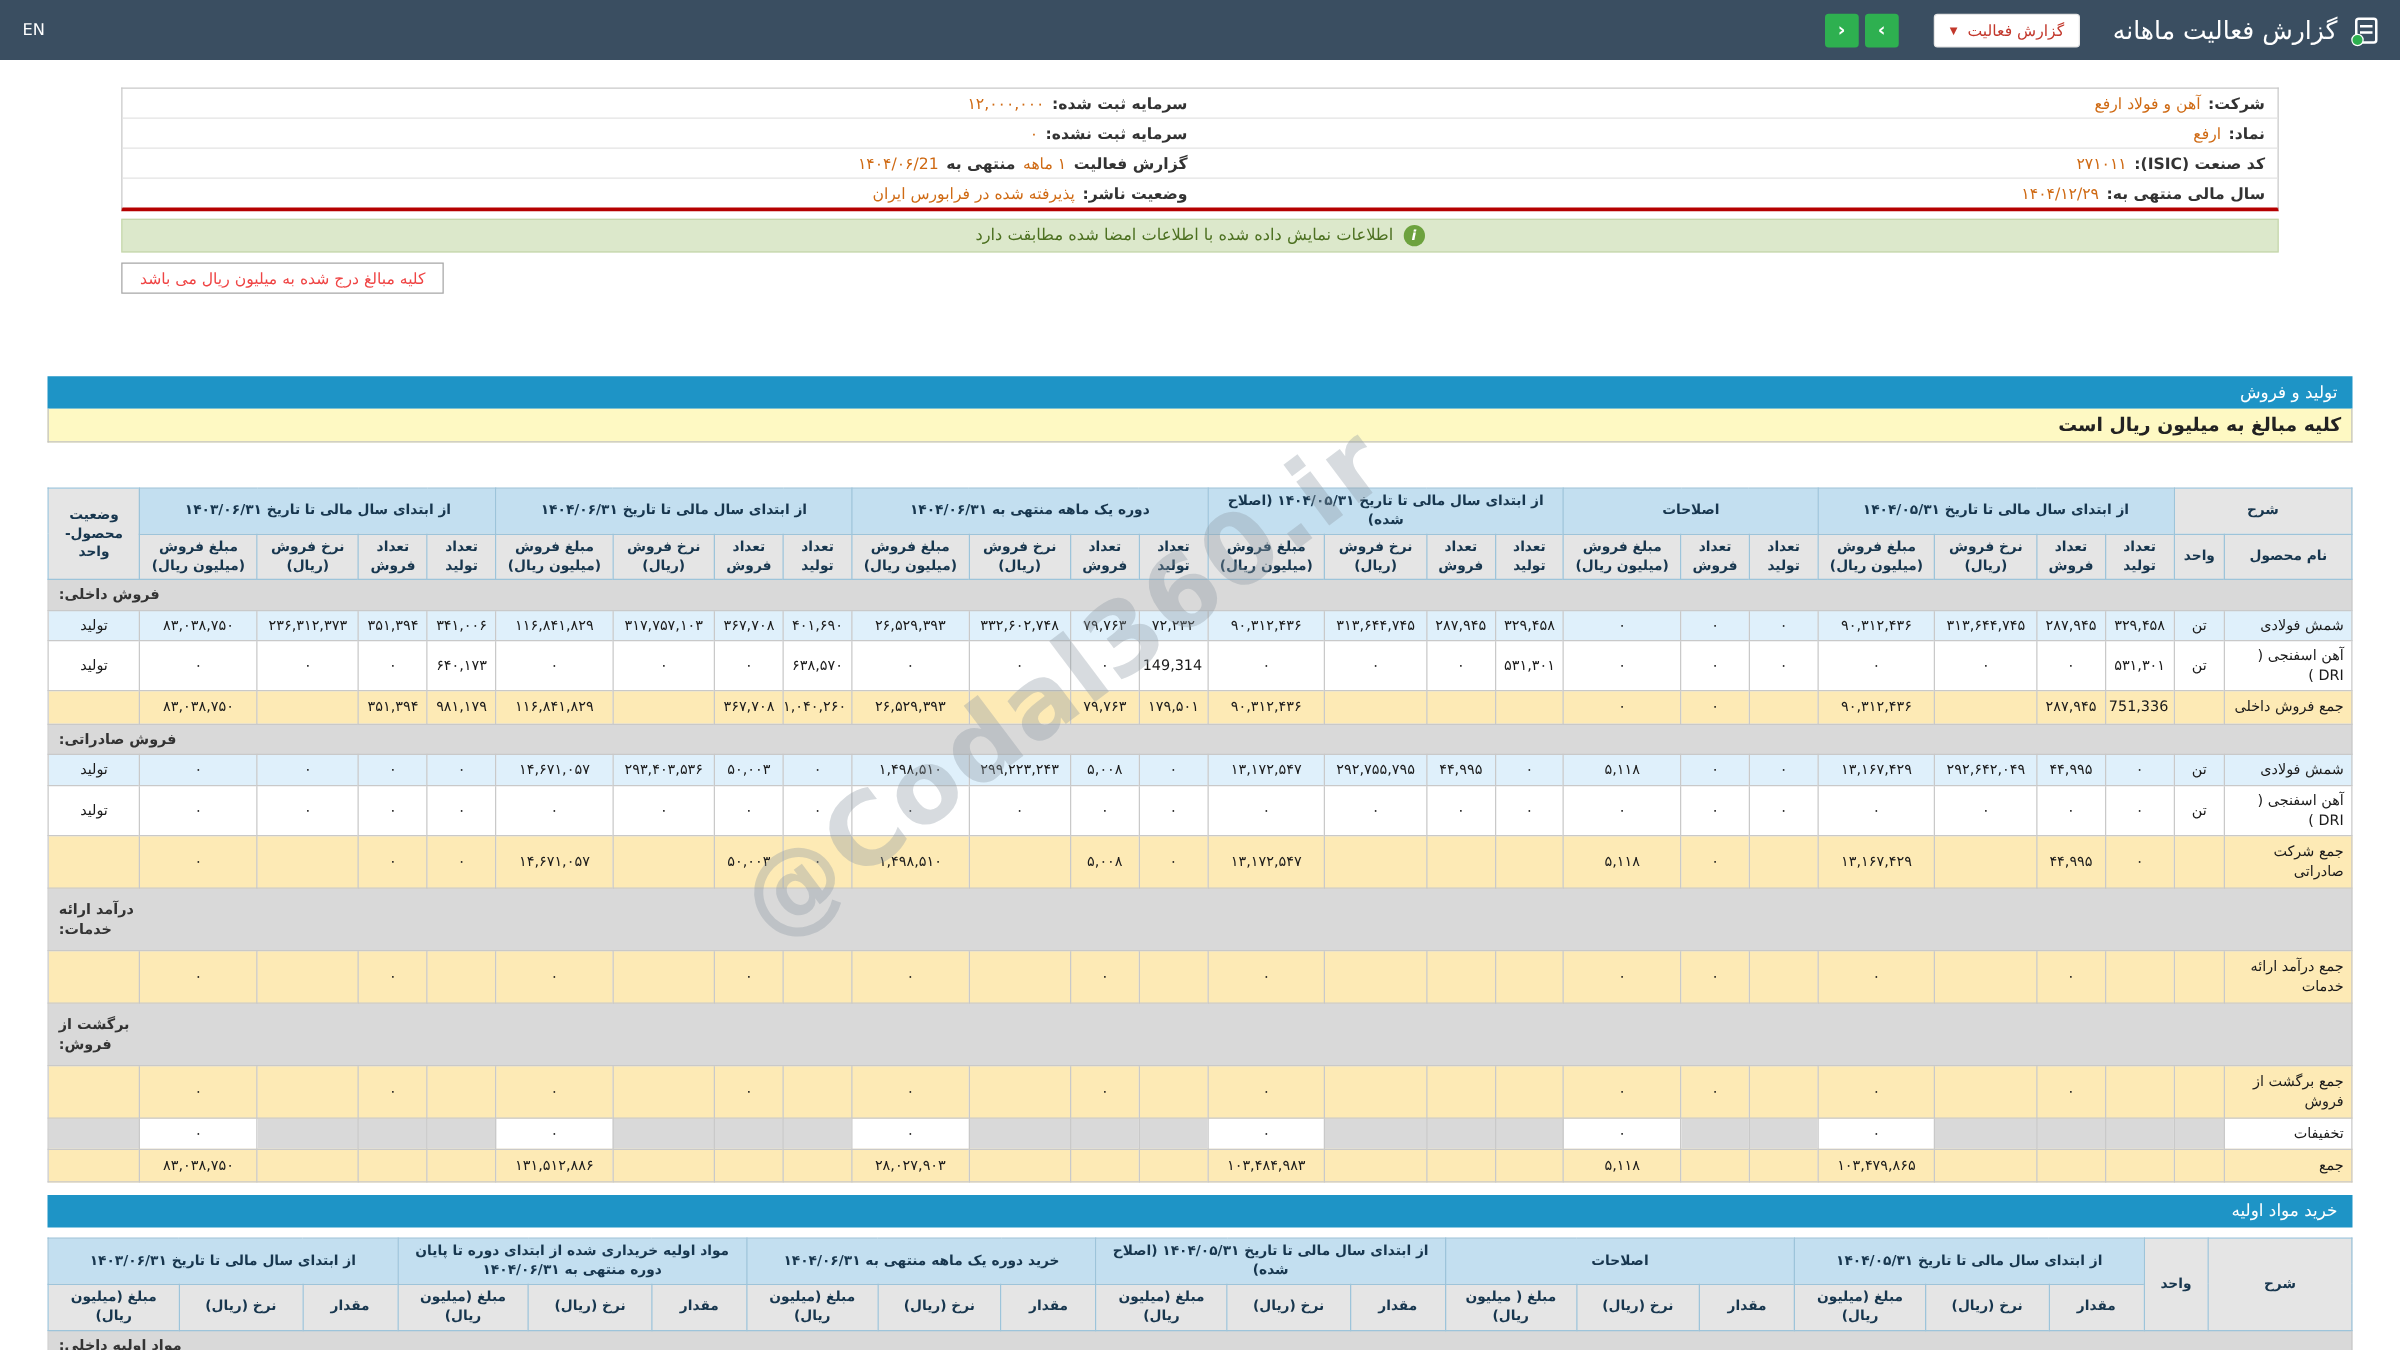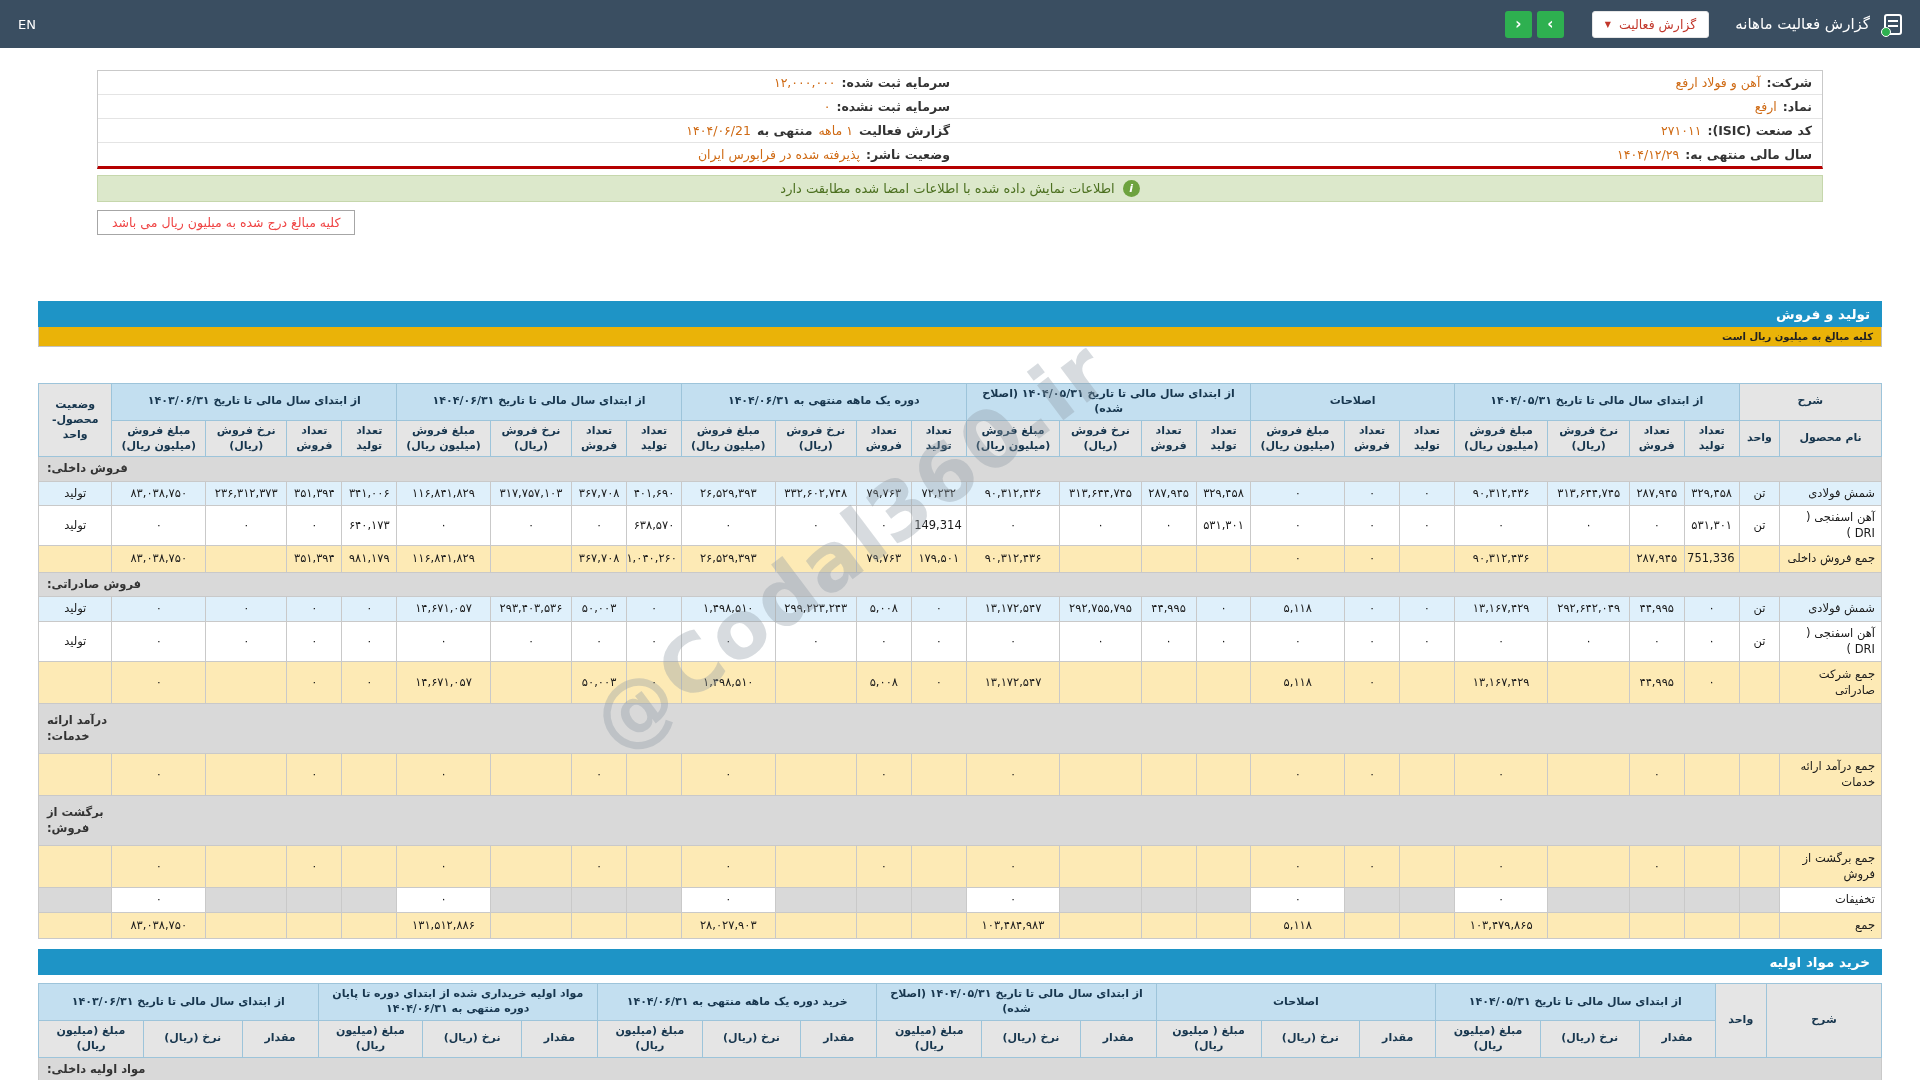--- a/index.html
+++ b/index.html
@@ -5,21 +5,21 @@
   *{box-sizing:border-box;margin:0;padding:0}
   html,body{width:1920px;height:1080px;overflow:hidden;background:#fff;
     font-family:"DejaVu Sans",sans-serif;direction:rtl;position:relative;color:#222}
 
   
   .navbar{height:48px;background:#3a4e61;display:flex;align-items:center;gap:14px;padding:0 18px;color:#fff}
   .report-icon{position:relative;width:18px;height:21px;border:2px solid #fff;border-radius:3px;display:inline-block;flex:0 0 auto}
   .report-icon .ri-line{position:absolute;left:2px;right:2px;height:2px;background:#fff;top:4px}
   .report-icon .ri-line2{top:9px}
   .report-icon .ri-badge{position:absolute;bottom:-4px;left:-5px;width:10px;height:10px;border-radius:50%;background:#2eb050;border:1px solid #fff}
-  .nav-title{font-size:15px}
+  .nav-title{font-size:20px}
   .report-dropdown{margin-right:12px;background:#fff;color:#c2372b;border:1px solid #e6e6e6;border-radius:3px;
     font-family:inherit;font-size:12.5px;padding:5px 12px;display:flex;align-items:center;gap:8px;cursor:pointer}
   .report-dropdown .caret{font-size:8px;color:#c2372b}
   .nav-arrows{display:flex;gap:5px;margin-right:14px}
   .nav-arrow{width:27px;height:27px;background:#2eb050;color:#fff;border:none;border-radius:3px;
     font-size:15px;font-weight:bold;cursor:pointer;font-family:inherit;line-height:1}
   .nav-en{margin-right:auto;font-size:13px;cursor:pointer}
 
   
   .company-box{margin:22px 97px 0;border:1px solid #c9c9c9;border-bottom:3px solid #b50000;font-size:12.5px;background:#fff}
@@ -33,24 +33,24 @@
   .banner{margin:6px 97px 0;background:#dce8cb;border:1px solid #c6d7ac;color:#4c7020;
     display:flex;align-items:center;justify-content:center;gap:8px;font-size:13px;padding:4px 0;height:27px}
   .info-icon{width:17px;height:17px;border-radius:50%;background:#6da23e;color:#fff;font-size:11px;font-weight:bold;
     font-style:italic;display:flex;align-items:center;justify-content:center;flex:0 0 auto}
 
   
   .note-box{width:fit-content;margin-top:8px;margin-left:97px;margin-right:auto;
     border:1px solid #a6a6a6;padding:4px 14px;font-size:12.5px;color:#ef4444;background:#fff}
 
   
-  .section-bar{margin:66px 38px 0;background:#1e94c6;color:#fff;font-weight:bold;font-size:13.5px;padding:5px 12px}
+  .section-bar{margin:66px 38px 0;background:#1e94c6;color:#fff;font-weight:normal;font-size:13.5px;padding:5px 12px}
   .section-bar.mt-small{margin-top:10px}
-  .subnote{margin:0 38px;border:1px solid #c2c2c2;border-top:none;font-weight:bold;font-size:10px;
-    padding:4px 8px;background:#eab308;color:#222}
+  .subnote{margin:0 38px;border:1px solid #c2c2c2;border-top:none;font-weight:bold;font-size:15px;
+    padding:4px 8px;background:#fef9c3;color:#222}
 
   
   .data-table{border-collapse:collapse;margin:36px 38px 0;width:1844px;table-layout:fixed;font-size:11.5px;background:#fff}
   #table2{margin-top:8px}
   .data-table th{background:#e5e5e5;border:1px solid #9dc4da;color:#17364e;font-weight:bold;font-size:11px;
     padding:3px 2px;text-align:center;vertical-align:middle;line-height:1.35}
   .data-table th.group-h{background:#c3dff0}
   .data-table td{border:1px solid #c9c9c9;padding:4px 4px;text-align:center;vertical-align:middle;line-height:1.35;color:#1a1a1a}
   .name-cell{text-align:right !important;padding-right:6px !important}
   .unit-cell{}

